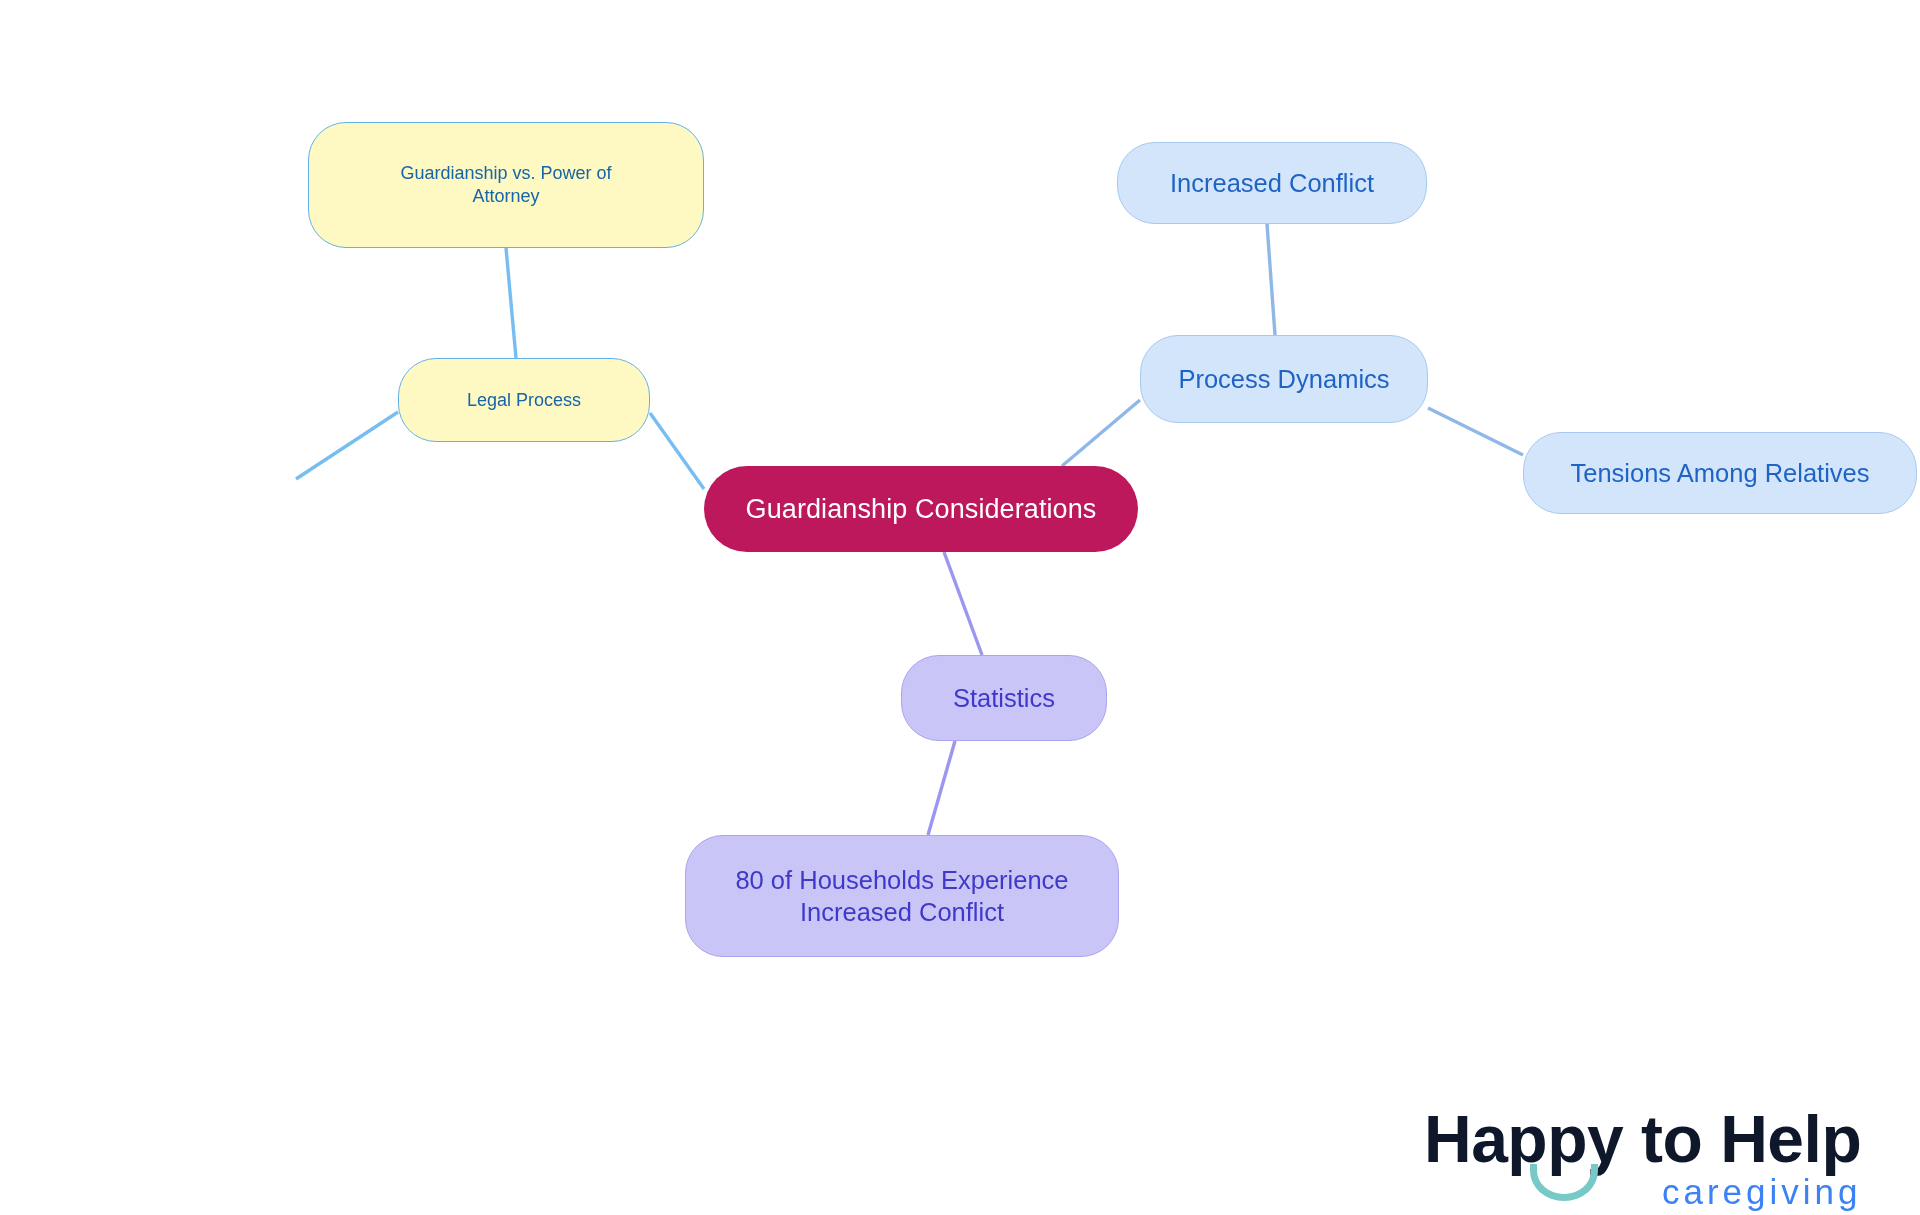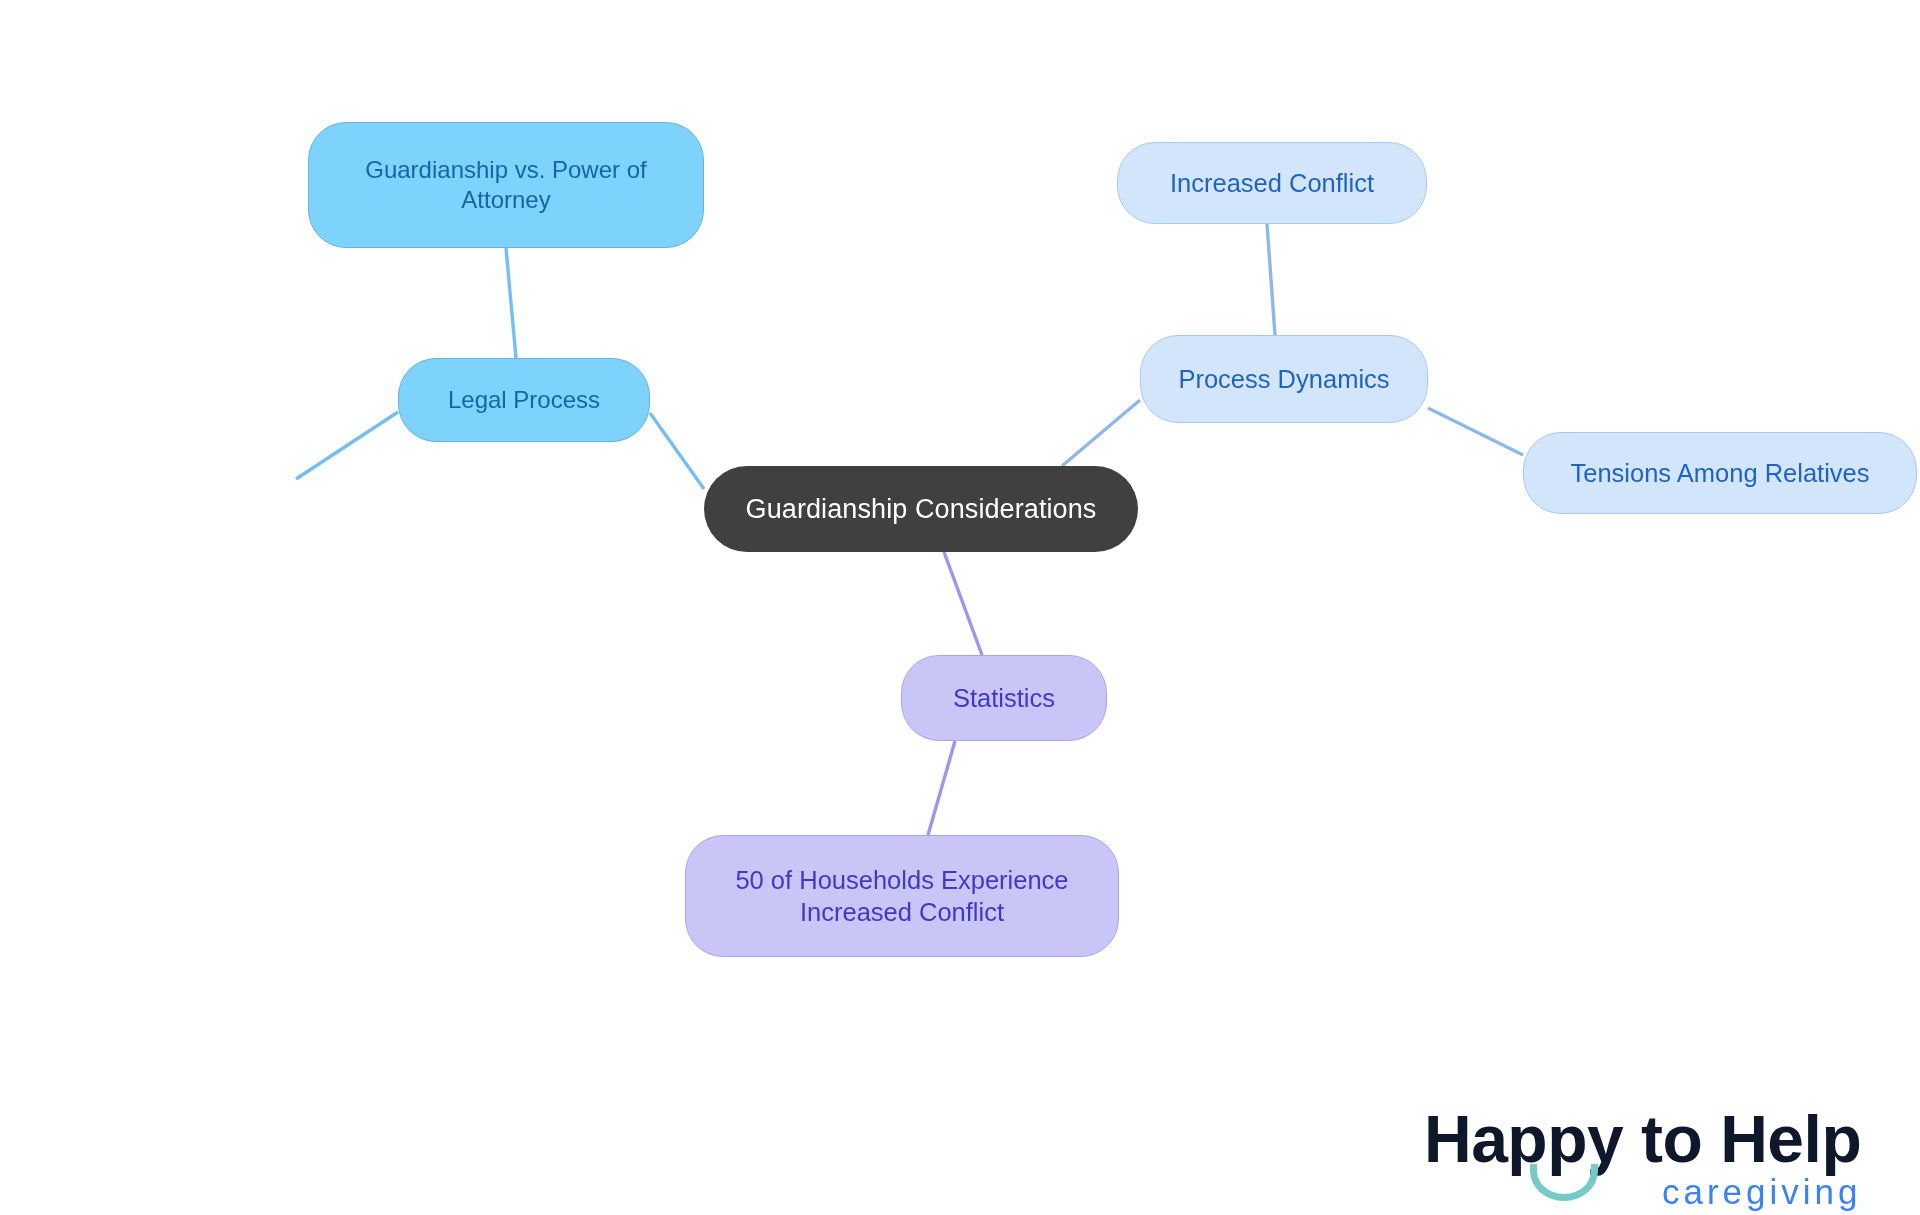--- a/index.html
+++ b/index.html
@@ -39,33 +39,33 @@
     align-items: center;
     justify-content: center;
     text-align: center;
     border-radius: 38px;
     line-height: 1.27;
     padding: 6px 20px;
     white-space: pre-line;
   }
 
   .node-root {
-    background: #404040;
+    background: #be185d;
     color: #ffffff;
     border: none;
     font-size: 27px;
     border-radius: 46px;
     letter-spacing: 0.1px;
   }
 
   .node-blue-strong {
-    background: #7dd3fc;
+    background: #fef9c3;
     border: 1.6px solid #62b3e4;
     color: #1565a8;
-    font-size: 24px;
+    font-size: 18px;
   }
 
   .node-blue-soft {
     background: #d3e5fa;
     border: 1.6px solid #a7c9ef;
     color: #1f63c4;
     font-size: 25.5px;
   }
 
   .node-purple-soft {
@@ -160,21 +160,21 @@
 
 
   <div class="node node-blue-soft" id="node-family">Process Dynamics</div>
 
   <div class="node node-blue-soft" id="node-increased">Increased Conflict</div>
 
   <div class="node node-blue-soft" id="node-tensions">Tensions Among Relatives</div>
 
   <div class="node node-purple-soft" id="node-statistics">Statistics</div>
 
-  <div class="node node-purple-soft" id="node-stat-detail">50 of Households Experience
+  <div class="node node-purple-soft" id="node-stat-detail">80 of Households Experience
 Increased Conflict</div>
 
   <div id="brand-logo">
     <div class="logo-wordmark">Happy to Help</div>
     <div class="logo-smile"></div>
     <div class="logo-sub">caregiving</div>
   </div>
 
 </div>
 

